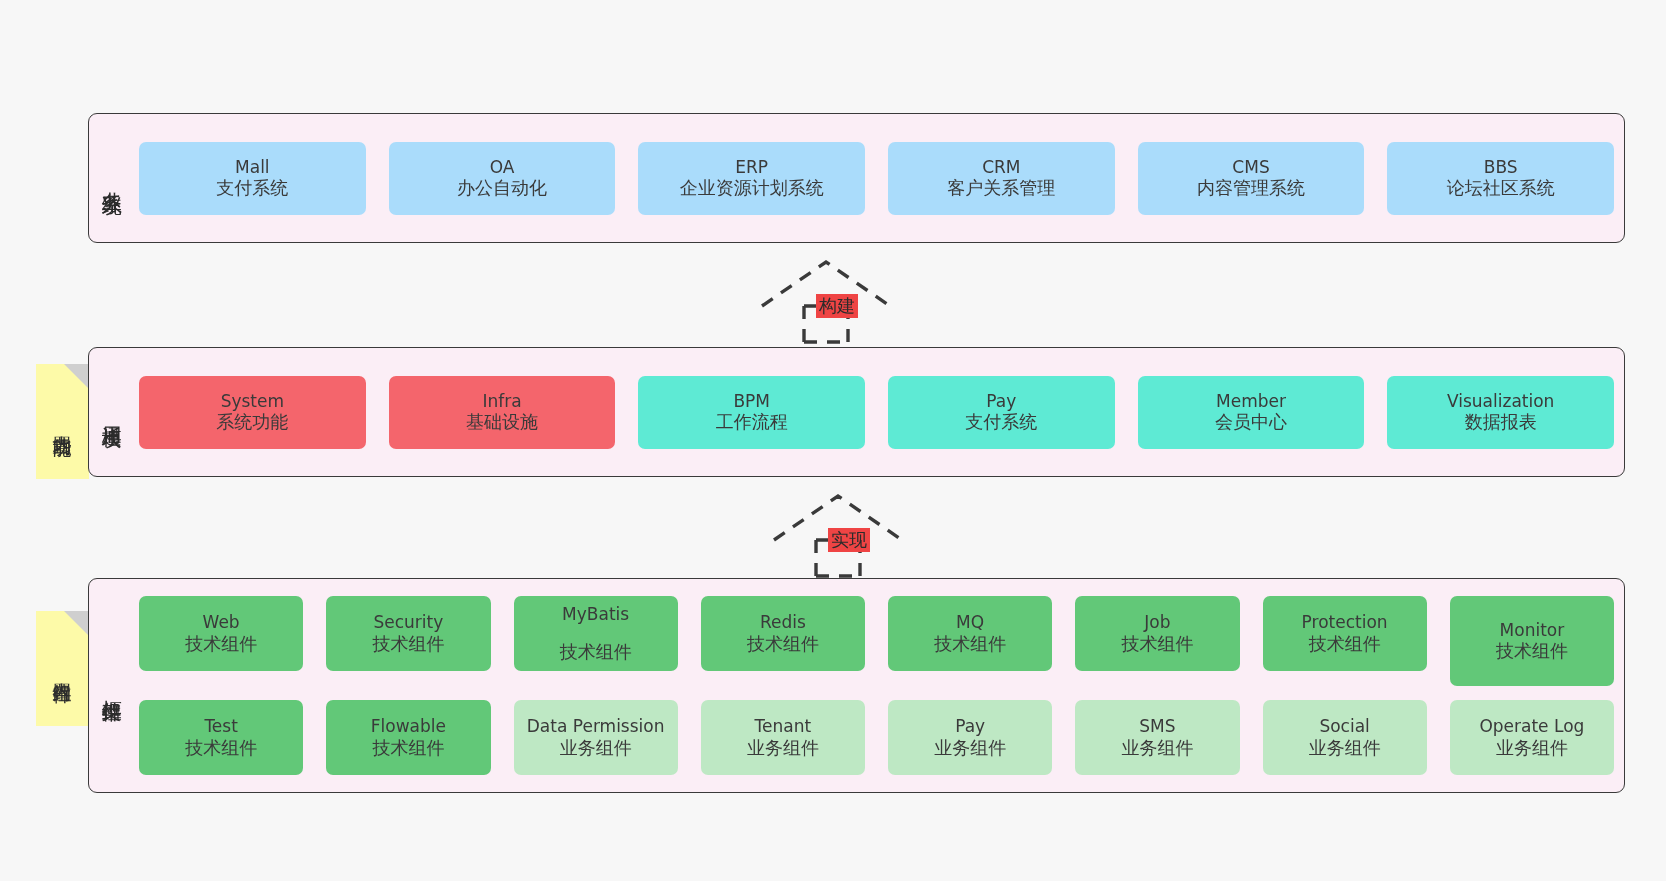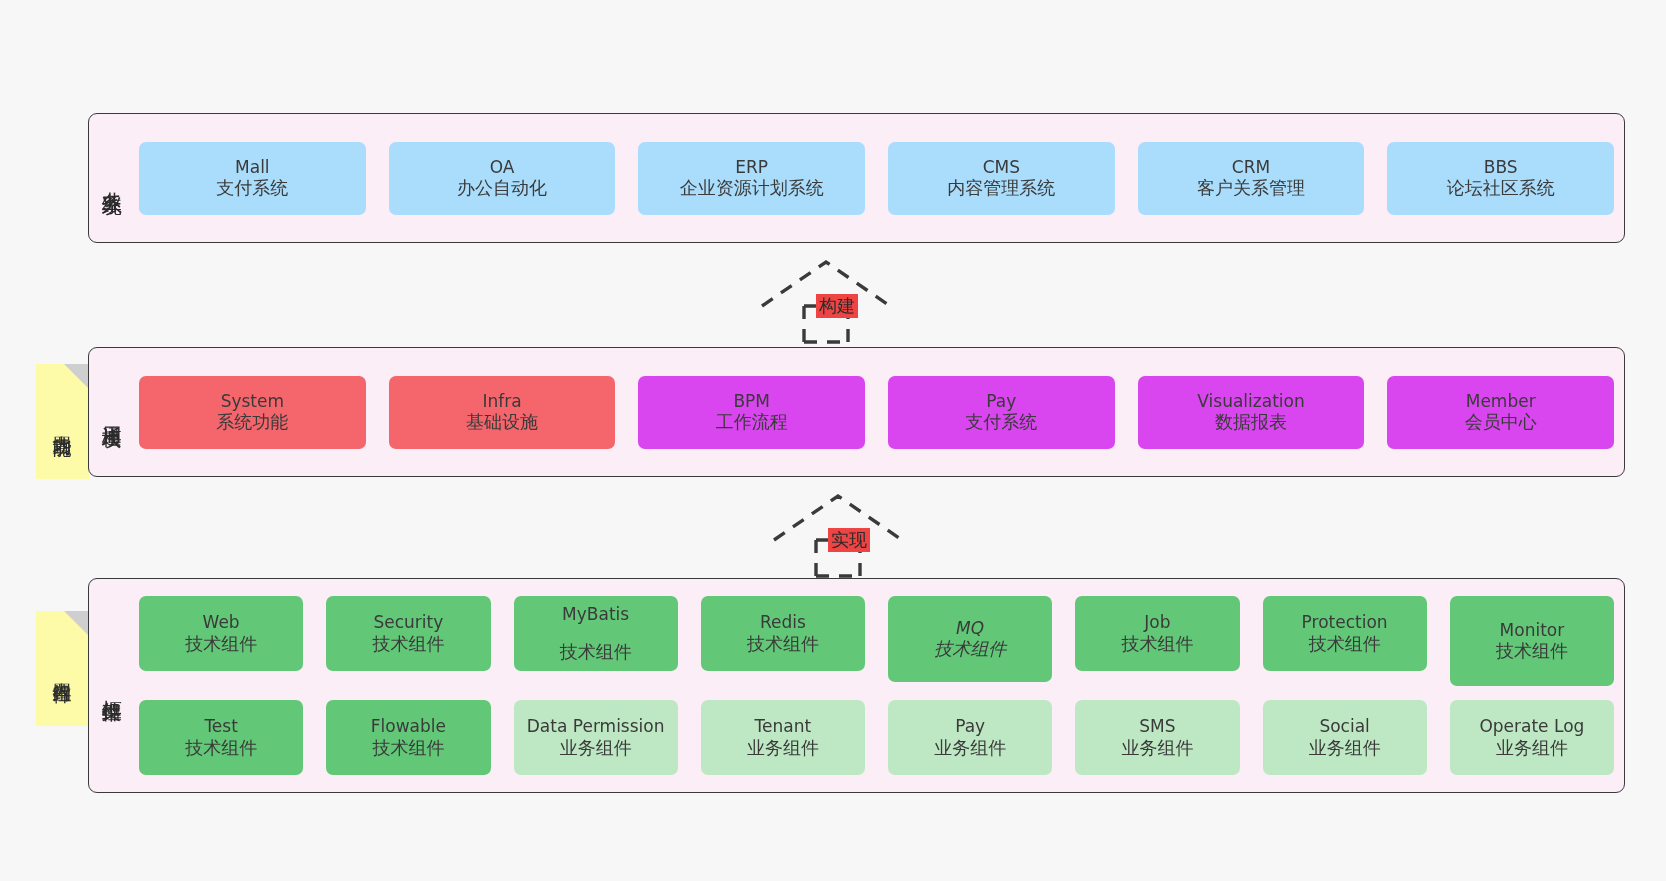--- a/index.html
+++ b/index.html
@@ -77,21 +77,21 @@
     font-size: 18px;
     color: #3a3a3a;
   }
   .card.wrapen .en {
     white-space: normal;
     line-height: 1.2;
   }
 
   .c-blue       { background: #aadcfb; }
   .c-red        { background: #f4656c; }
-  .c-pink       { background: #d946ef; }
+  .c-pink       { background: #5eead4; }
   .c-green      { background: #62c878; }
   .c-lightgreen { background: #bee8c4; }
 
   
   .note {
     position: absolute;
     background: #fdfaa8;
     display: flex;
     align-items: center;
     justify-content: center;
@@ -139,26 +139,26 @@
         </div>
         <div class="card c-blue" style="height:73px;">
           <span class="en">OA</span>
           <span class="cn">办公自动化</span>
         </div>
         <div class="card c-blue" style="height:73px;">
           <span class="en">ERP</span>
           <span class="cn">企业资源计划系统</span>
         </div>
         <div class="card c-blue" style="height:73px;">
+          <span class="en">CRM</span>
+          <span class="cn">客户关系管理</span>
+        </div>
+        <div class="card c-blue" style="height:73px;">
           <span class="en">CMS</span>
           <span class="cn">内容管理系统</span>
-        </div>
-        <div class="card c-blue" style="height:73px;">
-          <span class="en">CRM</span>
-          <span class="cn">客户关系管理</span>
         </div>
         <div class="card c-blue" style="height:73px;">
           <span class="en">BBS</span>
           <span class="cn">论坛社区系统</span>
         </div>
       </div>
     </div>
   </div>
 
   <div class="connector" id="conn-build" style="left:760px; top:258px; width:140px; height:86px;">
@@ -191,26 +191,26 @@
         </div>
         <div class="card c-pink" style="height:73px;">
           <span class="en">BPM</span>
           <span class="cn">工作流程</span>
         </div>
         <div class="card c-pink" style="height:73px;">
           <span class="en">Pay</span>
           <span class="cn">支付系统</span>
         </div>
         <div class="card c-pink" style="height:73px;">
+          <span class="en">Member</span>
+          <span class="cn">会员中心</span>
+        </div>
+        <div class="card c-pink" style="height:73px;">
           <span class="en">Visualization</span>
           <span class="cn">数据报表</span>
-        </div>
-        <div class="card c-pink" style="height:73px;">
-          <span class="en">Member</span>
-          <span class="cn">会员中心</span>
         </div>
       </div>
     </div>
   </div>
 
   <div class="connector" id="conn-implement" style="left:772px; top:492px; width:140px; height:86px;">
     <svg width="140" height="86" viewBox="0 0 140 86">
       <path d="M2 48 L66 4 L130 48" fill="none" stroke="#3a3a3a" stroke-width="3.4" stroke-dasharray="13 10" stroke-linecap="butt"></path>
       <path d="M44 48 L44 86" fill="none" stroke="#3a3a3a" stroke-width="3.4" stroke-dasharray="13 10"></path>
       <path d="M88 48 L88 86" fill="none" stroke="#3a3a3a" stroke-width="3.4" stroke-dasharray="13 10"></path>
@@ -239,21 +239,21 @@
           <span class="cn">技术组件</span>
         </div>
         <div class="card c-green" style="height:75px;gap:16px;">
           <span class="en">MyBatis</span>
           <span class="cn">技术组件</span>
         </div>
         <div class="card c-green" style="height:75px;">
           <span class="en">Redis</span>
           <span class="cn">技术组件</span>
         </div>
-        <div class="card c-green" style="height:86px;font-style:italic;">
+        <div class="card c-green" style="height:75px;">
           <span class="en">MQ</span>
           <span class="cn">技术组件</span>
         </div>
         <div class="card c-green" style="height:75px;">
           <span class="en">Job</span>
           <span class="cn">技术组件</span>
         </div>
         <div class="card c-green" style="height:75px;">
           <span class="en">Protection</span>
           <span class="cn">技术组件</span>

